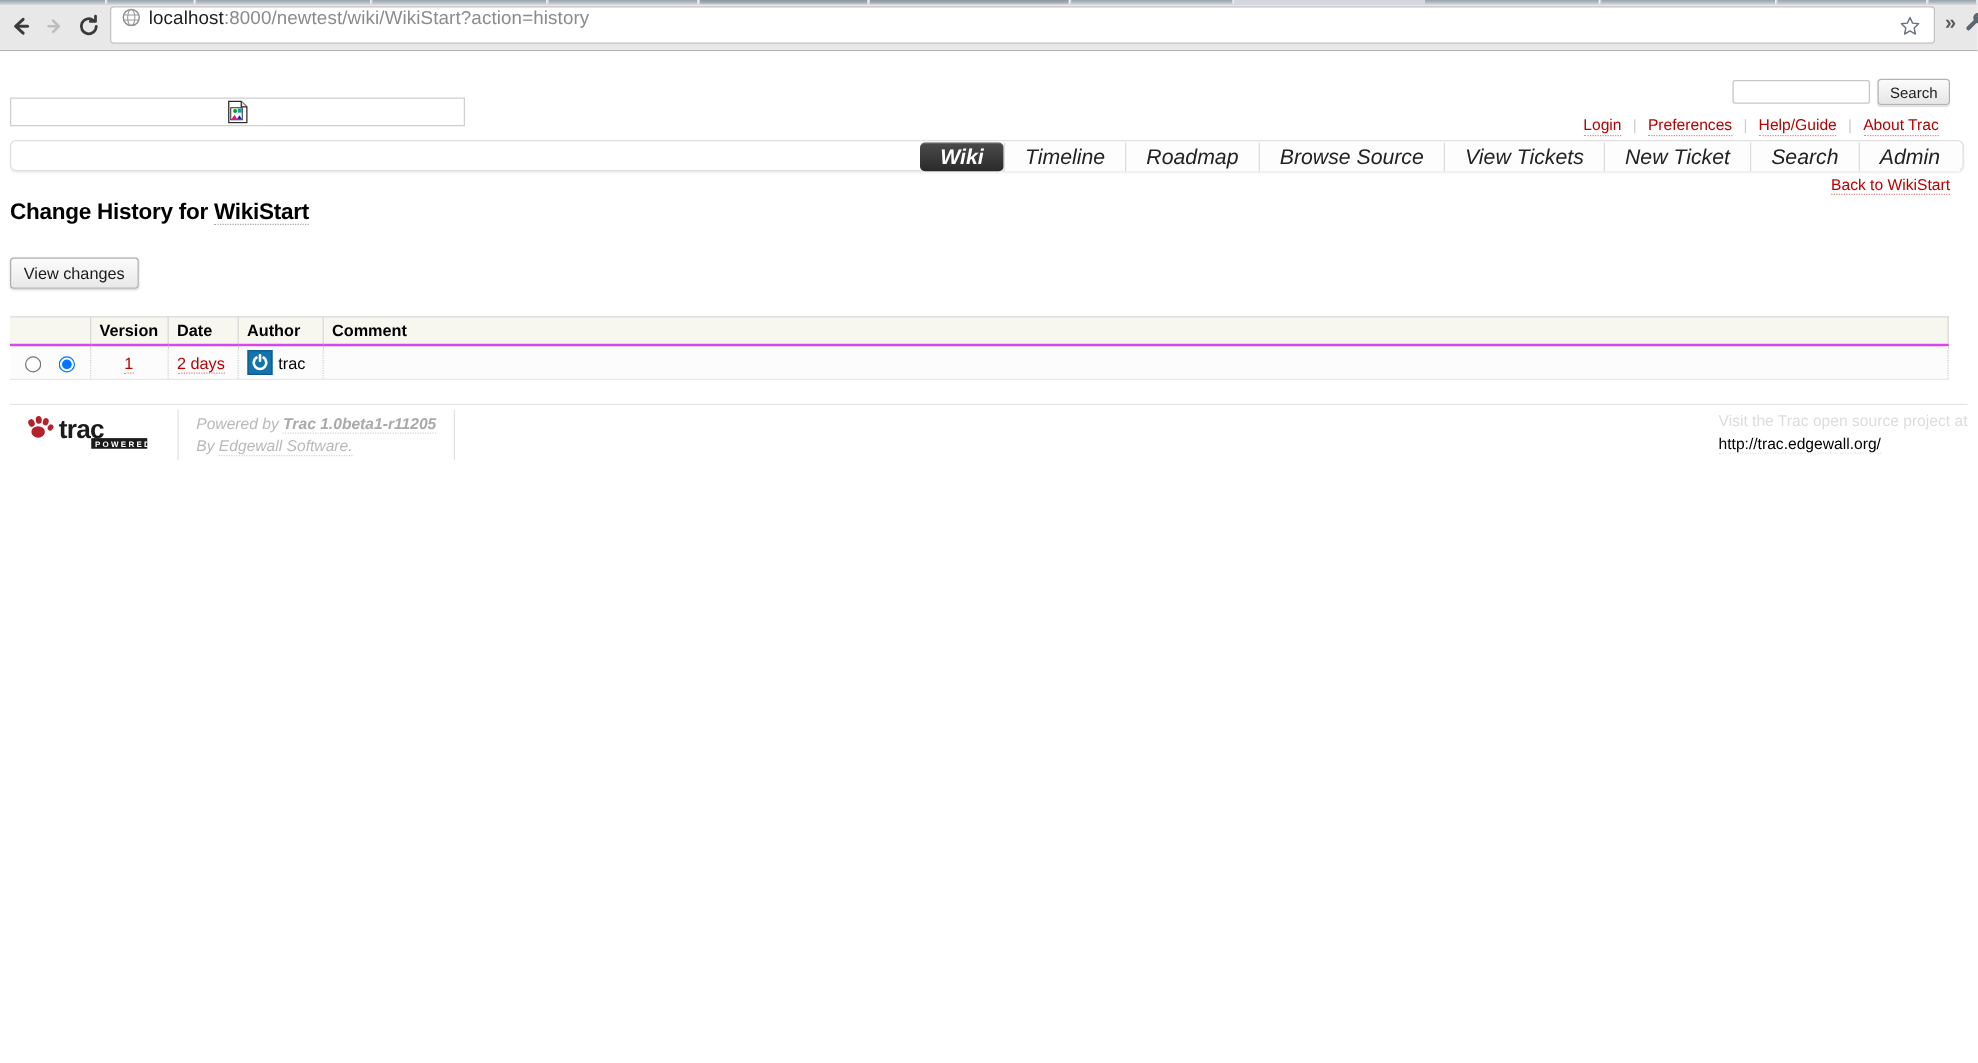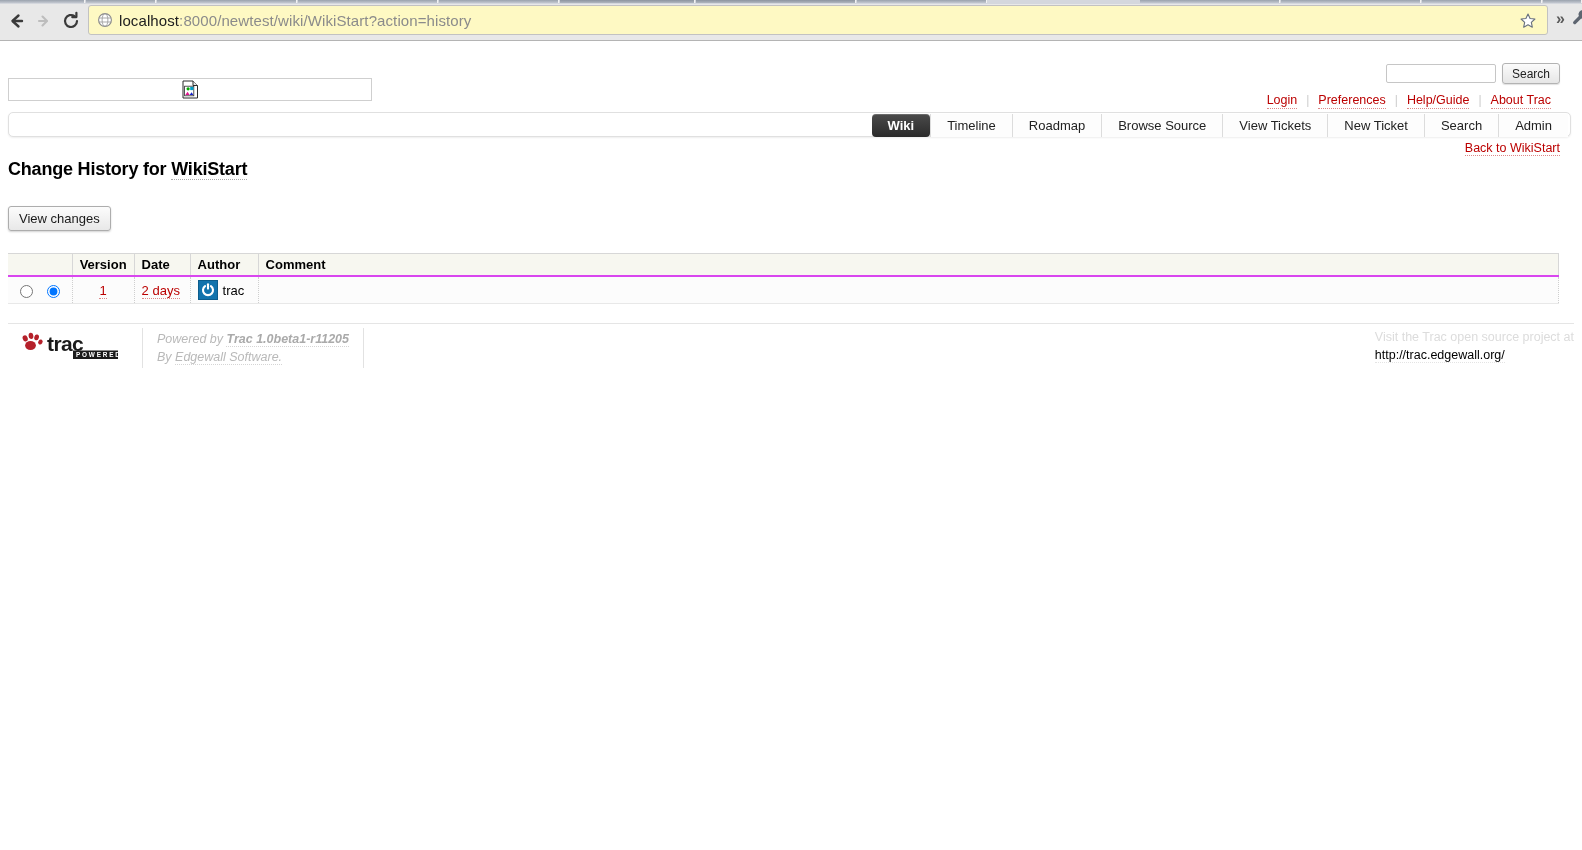--- a/index.html
+++ b/index.html
@@ -33,24 +33,24 @@
     width: 26px; height: 26px;
     display: flex; align-items: center; justify-content: center;
   }
   #btn-back { left: 4px; }
   #btn-forward { left: 31px; }
   #btn-reload { left: 58px; }
 
   #omnibox {
     position: absolute; left: 88px; top: 5px;
     width: 1460px; height: 30px;
-    background: #fef9c3;
+    background: #ffffff;
     border: 1px solid #c2c2c2;
     border-radius: 3px;
-    display: flex; align-items: center;
+    display: flex; align-items: flex-start;
   }
   #omnibox .globe {
     margin-left: 8px; width: 16px; height: 16px; flex: 0 0 16px;
   }
   #omnibox .urltext {
     margin-left: 6px;
     font-size: 15px;
     color: #8b8b8b;
     white-space: nowrap;
     letter-spacing: 0.1px;
@@ -144,27 +144,28 @@
     box-shadow: 0 1px 2px rgba(0,0,0,.07);
   }
   #mainnav {
     position: absolute; right: 2px; top: 1px;
     height: 23px;
     display: flex;
   }
   #mainnav .tab {
     height: 23px;
     display: flex; align-items: center; justify-content: center;
-    font-size: 13px;
+    font-size: 17px;
     color: #222;
     background: #fdfdfd;
     border-left: 1px solid #dcdcdc;
     padding: 0 16px;
     white-space: nowrap;
     cursor: pointer;
+    font-style: italic;
   }
   #mainnav .tab:first-child { border-left: none; }
   #mainnav .tab.active {
     background: linear-gradient(to bottom, #4b4b4b, #2a2a2a);
     color: #fff;
     font-weight: bold;
     border-radius: 4px;
     border-left: none;
     box-shadow: inset 0 1px 0 rgba(255,255,255,.18);
   }

